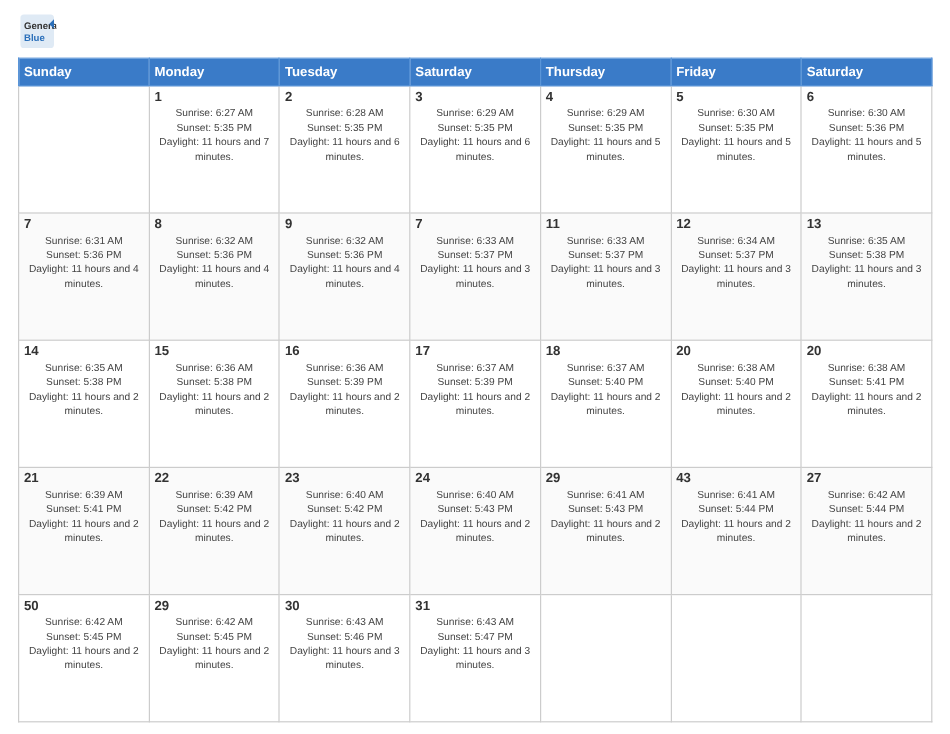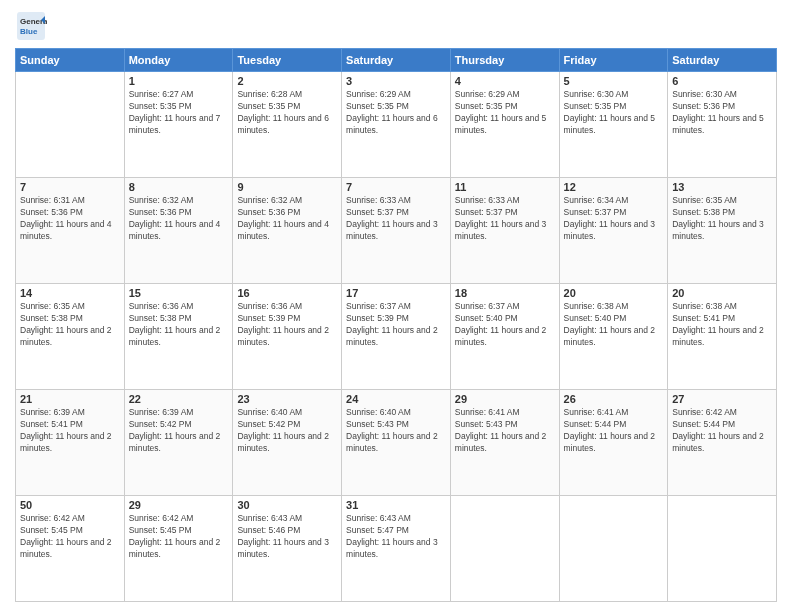--- a/index.html
+++ b/index.html
@@ -68,20 +68,21 @@
       font-size: 11px;
       font-weight: bold;
       color: #333;
       display: block;
       margin-bottom: 2px;
     }
     .day-info {
       font-size: 8.5px;
       color: #444;
       line-height: 1.4;
+      text-align: center;
     }
     .empty-cell {
       background: #f9f9f9;
     }
     tr:nth-child(even) td {
       background: #fafafa;
     }
     tr:nth-child(odd) td {
       background: #fff;
     }
@@ -223,21 +224,21 @@
           </td>
           <td>
             <span class="day-number">24</span>
             <div class="day-info">Sunrise: 6:40 AM<br>Sunset: 5:43 PM<br>Daylight: 11 hours and 2 minutes.</div>
           </td>
           <td>
             <span class="day-number">29</span>
             <div class="day-info">Sunrise: 6:41 AM<br>Sunset: 5:43 PM<br>Daylight: 11 hours and 2 minutes.</div>
           </td>
           <td>
-            <span class="day-number">26</span>
+            <span class="day-number">43</span>
             <div class="day-info">Sunrise: 6:41 AM<br>Sunset: 5:44 PM<br>Daylight: 11 hours and 2 minutes.</div>
           </td>
           <td>
             <span class="day-number">27</span>
             <div class="day-info">Sunrise: 6:42 AM<br>Sunset: 5:44 PM<br>Daylight: 11 hours and 2 minutes.</div>
           </td>
         </tr>
         <tr>
           <td>
             <span class="day-number">50</span>

